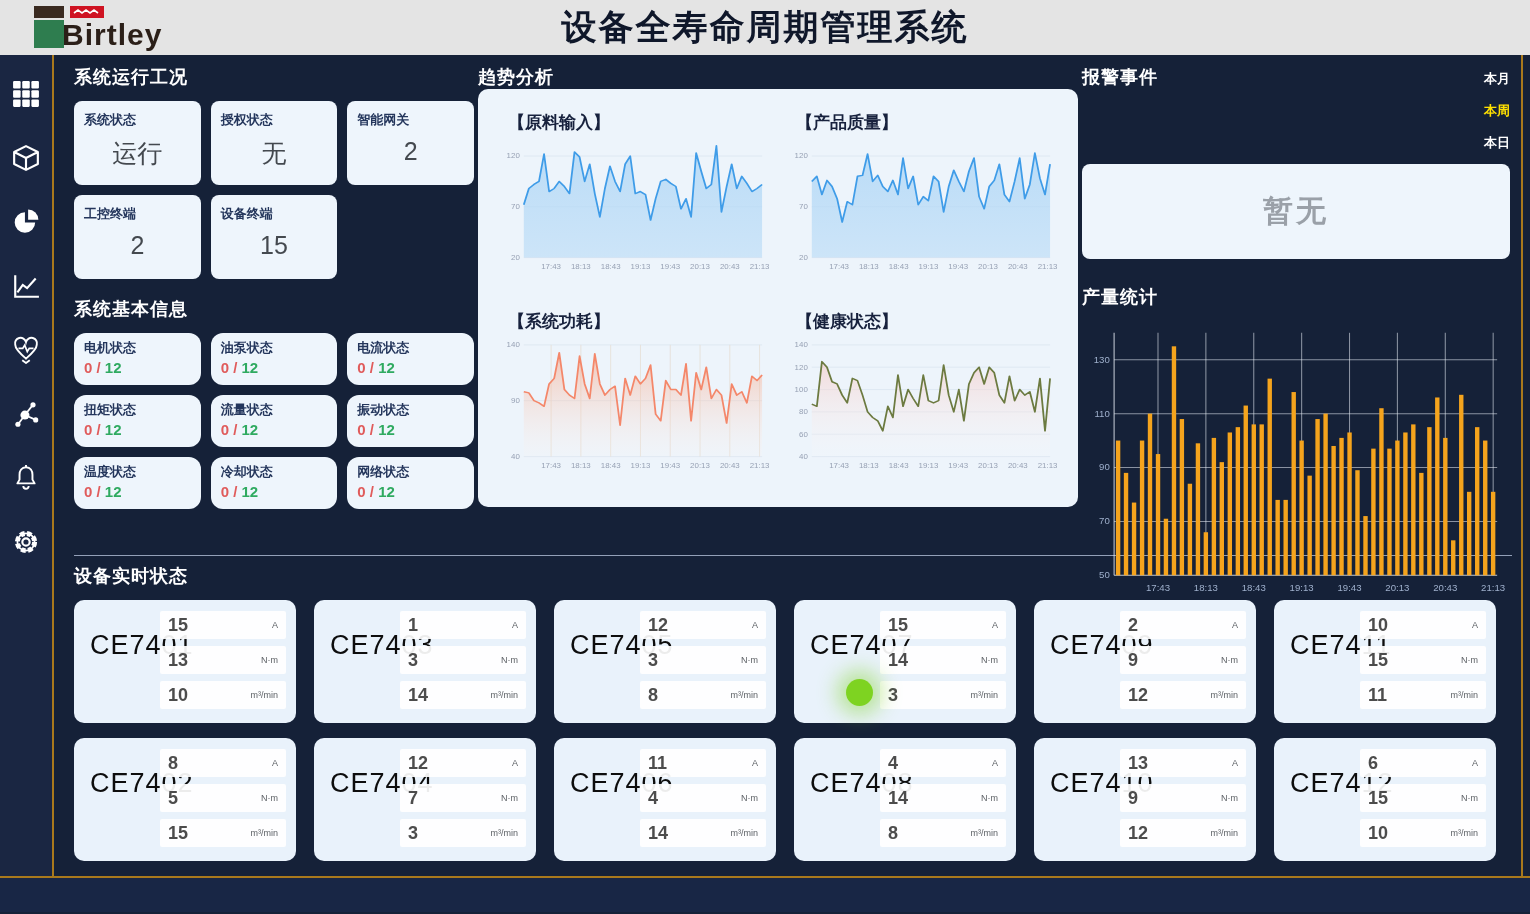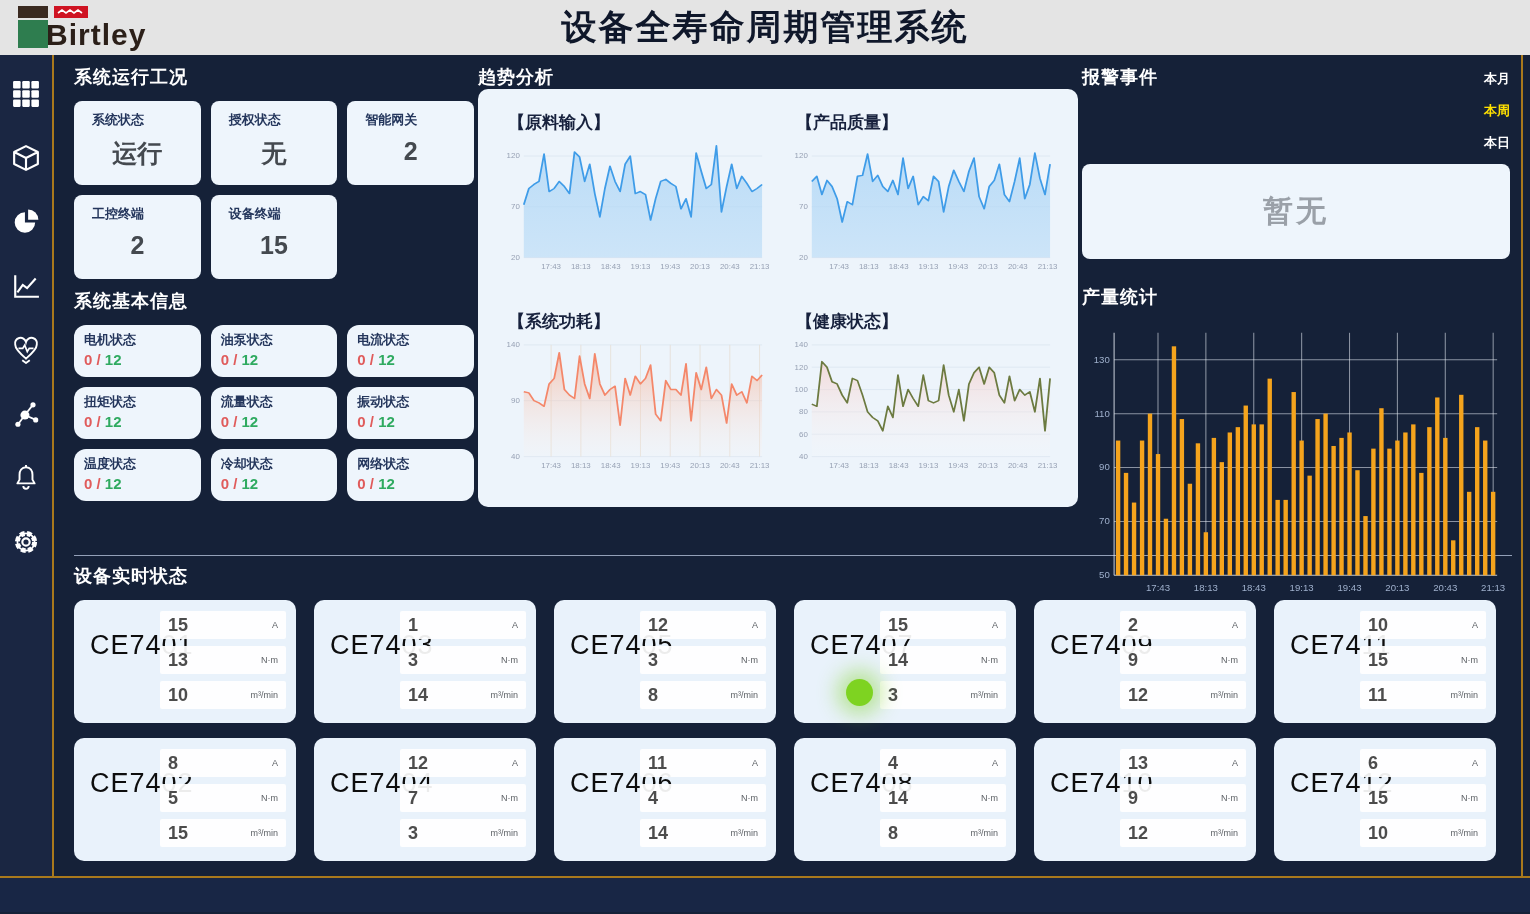--- a/index.html
+++ b/index.html
@@ -2,21 +2,21 @@
 <html><head>
 <meta charset="utf-8">
 <style>
   * { margin:0; padding:0; box-sizing:border-box; }
   html,body { width:1530px; height:914px; overflow:hidden; background:#152138;
               font-family:"Liberation Sans","DejaVu Sans",sans-serif; }
   .app { position:relative; width:1530px; height:914px; }
 
   
   .header { position:relative; height:55px; background:#e4e4e4; display:flex; align-items:center; }
-  .logo { position:absolute; left:18px; top:6px; width:160px; height:44px; }
+  .logo { position:absolute; left:34px; top:6px; width:160px; height:44px; }
   .logo-row { display:flex; gap:6px; }
   .logo-sq1 { width:30px; height:12px; background:#3a2a20; }
   .logo-sq2 { width:34px; height:12px; background:#cf1322; position:relative; }
   .logo-sq2 svg { position:absolute; left:3px; top:2px; }
   .logo-bottom { display:flex; align-items:flex-end; margin-top:2px; }
   .logo-sq3 { width:30px; height:28px; background:#2e7d4f; }
   .logo-text { font-size:30px; font-weight:bold; color:#2b1f18; letter-spacing:1px; line-height:26px; margin-left:-2px; }
   .app-title { width:100%; text-align:center; font-size:35px; font-weight:bold; color:#0f172a; letter-spacing:2px; }
 
   
@@ -31,29 +31,29 @@
   .side-btn svg { display:block; }
 
   
   .main { flex:1; position:relative; padding:10px 14px 0 20px; }
   .top-grid { display:flex; gap:4px; height:482px; }
   .sec-title { color:#fff; font-size:18px; font-weight:bold; letter-spacing:1px; }
 
   
   .col-left { width:400px; flex:0 0 400px; }
   .cards-3 { display:grid; grid-template-columns:repeat(3,1fr); gap:10px; margin-top:12px; }
-  .s-card { background:#eef5fc; border-radius:8px; height:84px; padding:10px 18px; }
+  .s-card { background:#eef5fc; border-radius:8px; height:84px; padding:10px 10px; }
   .s-label { font-size:13px; font-weight:bold; color:#24365c; }
-  .s-value { text-align:center; font-size:25px; font-weight:bold; color:#44494f; margin-top:8px; }
+  .s-value { text-align:center; font-size:25px; font-weight:normal; color:#44494f; margin-top:8px; }
   .i-card { background:#eef5fc; border-radius:12px; height:52px; padding:6px 10px; }
   .i-label { font-size:13px; font-weight:bold; color:#24365c; }
   .i-status { font-size:15px; font-weight:bold; margin-top:2px; }
   .i-alarm { color:#e05b5b; }
   .i-total { color:#2faa60; }
-  .basic-info { margin-top:10px; }
+  .basic-info { margin-top:18px; }
 
   
   .col-mid { width:600px; flex:0 0 600px; }
   .trend-card { background:#edf4fb; border-radius:10px; height:418px;
                 display:grid; grid-template-columns:1fr 1fr; grid-template-rows:1fr 1fr; padding:10px 12px; }
   .mini { padding:8px 6px 0 6px; }
   .mini-title { font-size:17px; font-weight:bold; color:#17213d; margin:4px 0 2px 12px; }
   .tick { font-size:8px; fill:#97a1b4; }
   .btick { font-size:9px; fill:#9fb0cc; }
 

